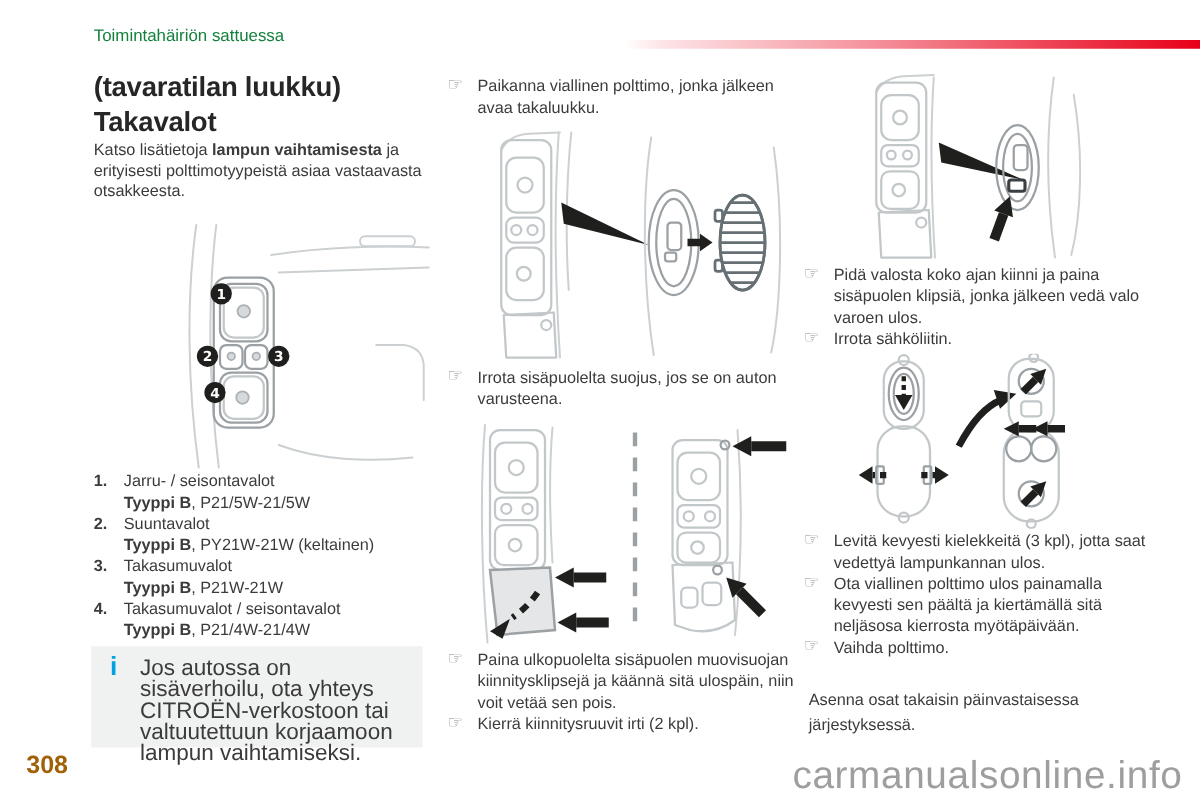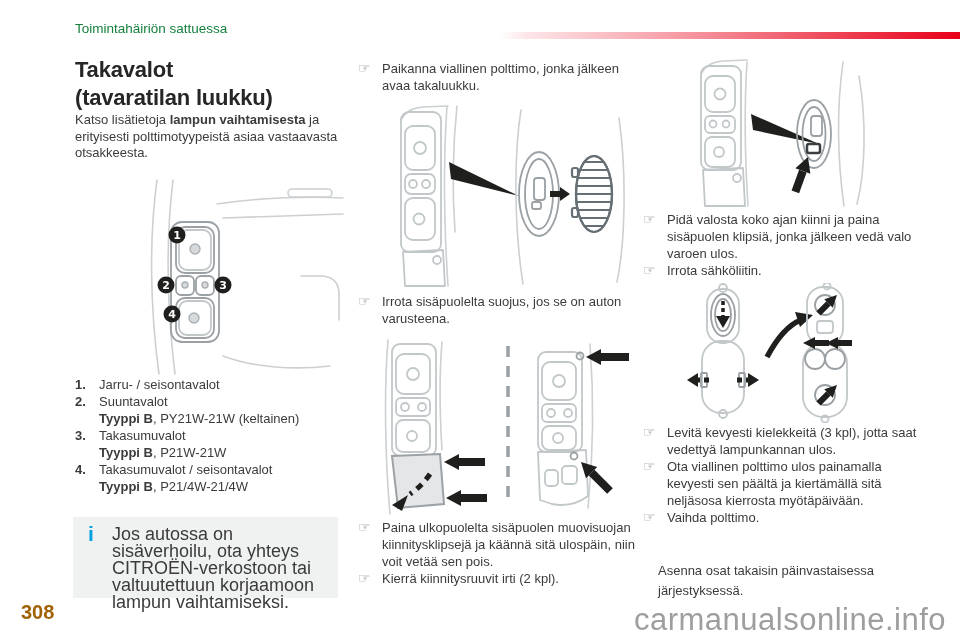--- a/index.html
+++ b/index.html
@@ -30,21 +30,21 @@
   .info-icon{position:absolute;left:15px;top:6px;color:#00a3e0;font-weight:bold;font-size:21px;line-height:21px;}
   .info-text{position:absolute;left:39px;top:9px;width:216px;margin:0;font-size:18px;line-height:17px;}
   
   .steps{font-size:13px;line-height:17px;}
   .step{display:flex;}
   .hand{flex:0 0 24px;color:#8d8d8d;font-size:14px;line-height:16px;font-family:"DejaVu Sans",sans-serif;}
   .step p{margin:0;}
   .steps-mid{width:278px;}
   .steps-right{width:282px;}
   .closing{left:643px;top:546px;width:252px;font-size:13px;line-height:19.5px;}
-  .closing p{margin:15px;}
+  .closing p{margin:4px;}
   
   .page-num{left:21px;top:601px;font-size:20px;font-weight:bold;color:#a16207;}
   .watermark{right:14px;top:602px;font-size:31px;color:#9e9e9e;letter-spacing:0.5px;}
   
   svg{display:block;}
   .body-ln{stroke:#ccd0d2;fill:none;stroke-width:1.6;stroke-linecap:round;}
   .light{stroke:#c2c7c9;fill:none;stroke-width:1.8;stroke-linejoin:round;}
   .med{stroke:#9aa0a3;fill:none;stroke-width:1.8;}
   .medf{stroke:#9aa0a3;fill:#ffffff;stroke-width:1.8;}
   .dot{fill:#d7dadc;stroke:#aab0b3;stroke-width:1.4;}
@@ -53,22 +53,22 @@
   .grille{stroke:#667074;stroke-width:2.2;fill:none;}
   .shade{fill:#e4e6e8;stroke:#9ba1a4;stroke-width:2;}
 </style>
 </head>
 <body>
 
 <div class="abs running-header">Toimintahäiriön sattuessa</div>
 <div class="abs red-bar"></div>
 
 <div class="abs title">
+  <div>(tavaratilan luukku)</div>
   <div>Takavalot</div>
-  <div>(tavaratilan luukku)</div>
 </div>
 
 <div class="abs intro">
   <p><span>Katso lisätietoja </span><b>lampun vaihtamisesta</b><span> ja erityisesti polttimotyypeistä asiaa vastaavasta otsakkeesta.</span></p>
 </div>
 
 <svg class="abs" style="left:105px;top:178px;" width="240" height="198" viewBox="0 0 240 198">
   <path class="body-ln" d="M52,2 C44,60 45,130 54,196"></path>
   <path class="body-ln" d="M68,2 C61,60 62,130 70,196"></path>
   <path class="body-ln" d="M112,26 C150,20 200,18 238,20"></path>
@@ -105,20 +105,21 @@
     <circle class="blk" cx="67" cy="136" r="8.5"></circle>
       <text class="badge-t" x="67" y="140">4</text>
   </g>
 </svg>
 
 <div class="abs bulb-list">
   <div class="bl-item">
     <span class="bl-num">1.</span>
     <div class="bl-body">
         <div>Jarru- / seisontavalot</div>
+      <div><b>Tyyppi B</b><span>, P21/5W-21/5W</span></div>
       </div>
   </div>
   <div class="bl-item">
     <span class="bl-num">2.</span>
     <div class="bl-body">
         <div>Suuntavalot</div>
       <div><b>Tyyppi B</b><span>, PY21W-21W (keltainen)</span></div>
       </div>
   </div>
   <div class="bl-item">

